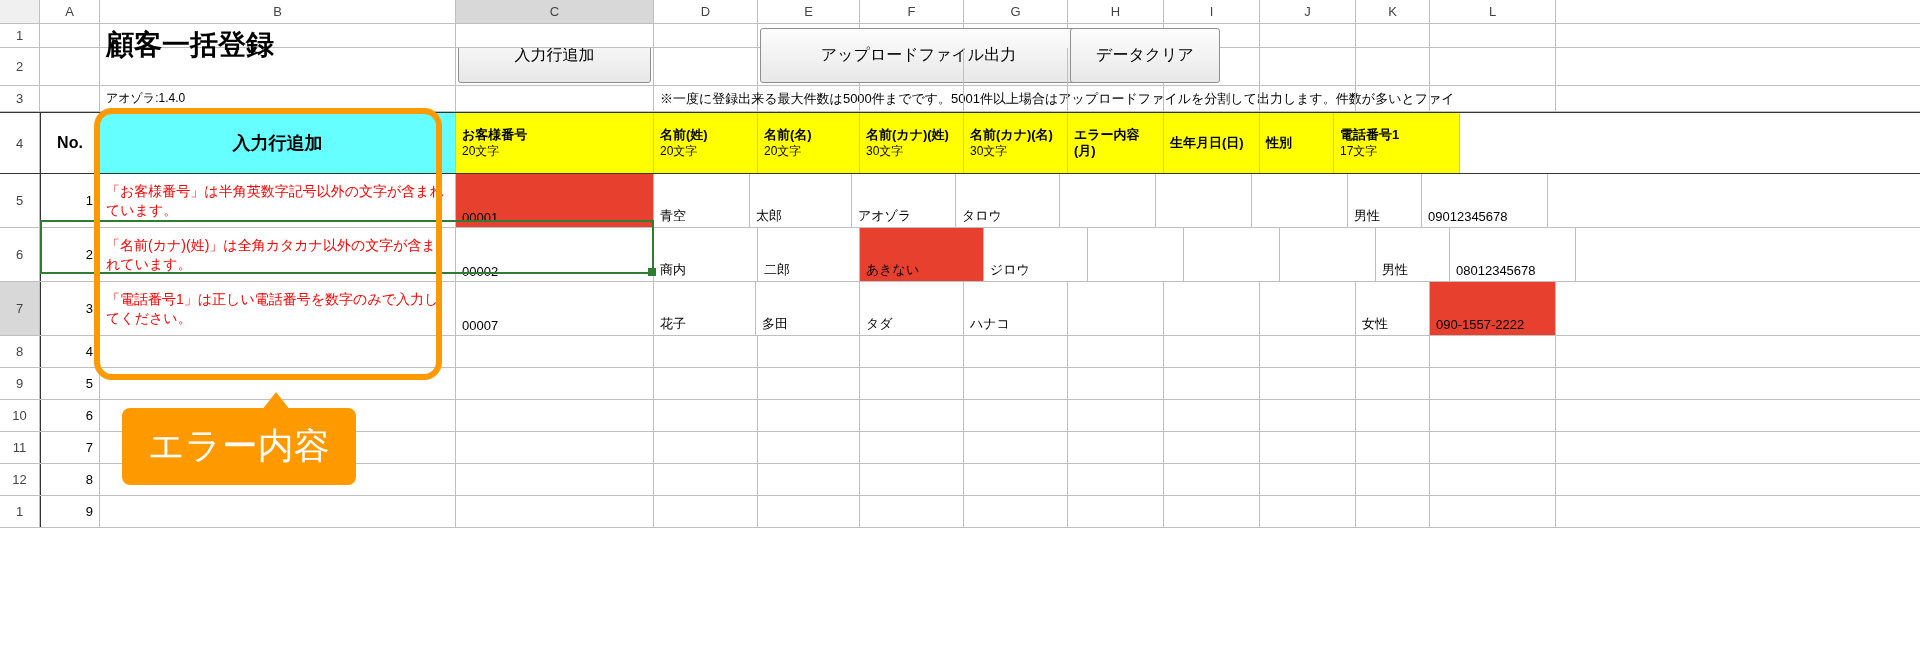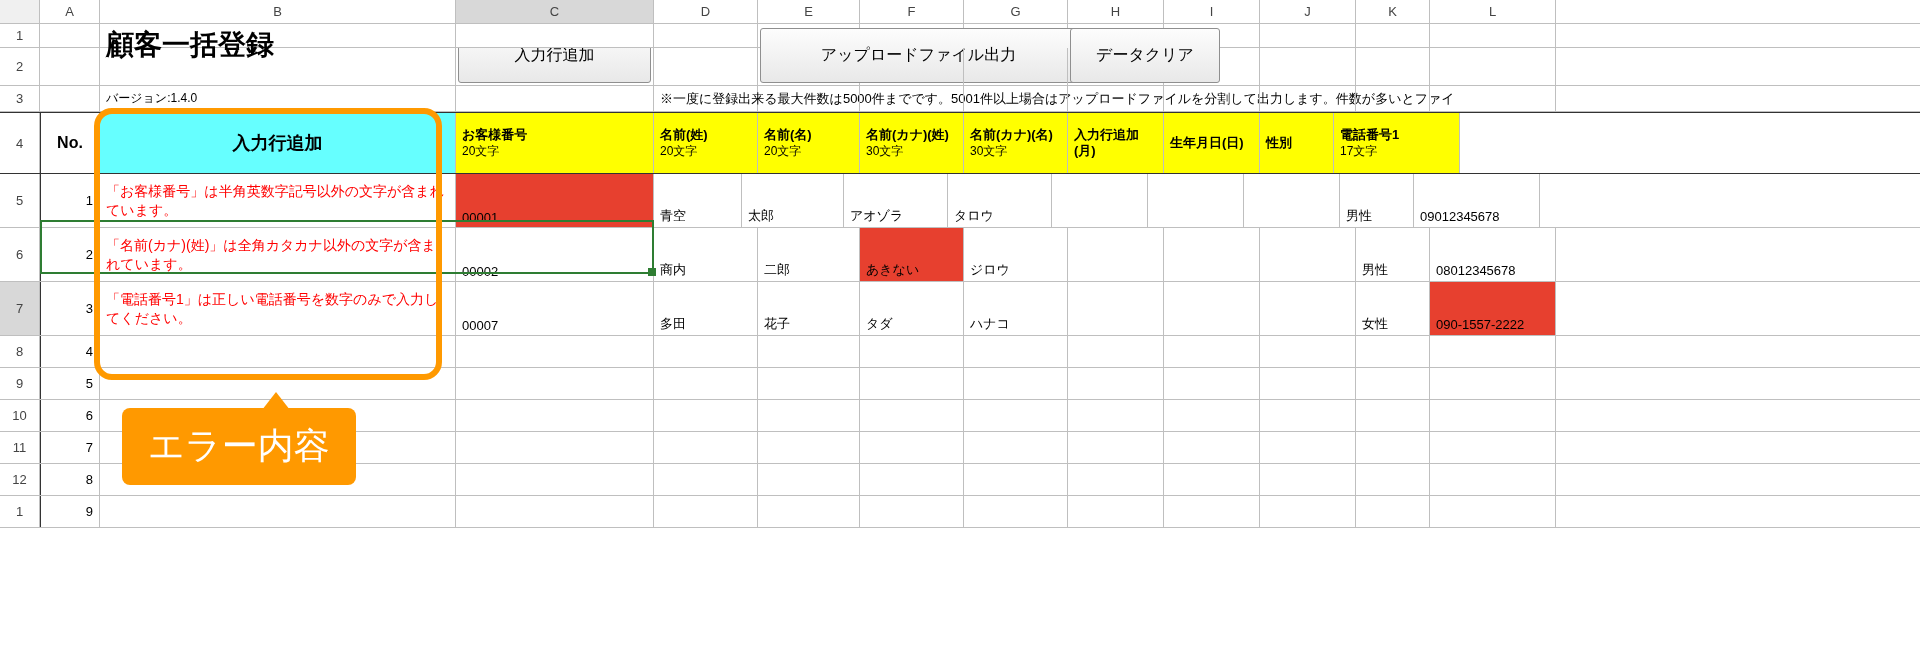--- a/index.html
+++ b/index.html
@@ -241,21 +241,21 @@
     </div>
     <div class="cell" style="width:96px"></div>
     <div class="cell" style="width:96px"></div>
     <div class="cell" style="width:74px"></div>
     <div class="cell" style="width:126px"></div>
   </div>
 
   <div class="row" style="height:26px">
     <div class="rh">3</div>
     <div class="cell" style="width:60px"></div>
-    <div class="cell" style="width:356px;font-size:12px">バージョン:1.4.0</div>
+    <div class="cell" style="width:356px;font-size:12px">アオゾラ:1.4.0</div>
     <div class="cell" style="width:198px"></div>
     <div class="cell" style="width:104px;overflow:visible">
       <span class="note-text">※一度に登録出来る最大件数は5000件までです。5001件以上場合はアップロードファイルを分割して出力します。件数が多いとファイ</span>
     </div>
     <div class="cell" style="width:102px"></div>
     <div class="cell" style="width:104px"></div>
     <div class="cell" style="width:104px"></div>
     <div class="cell" style="width:96px"></div>
     <div class="cell" style="width:96px"></div>
     <div class="cell" style="width:96px"></div>
@@ -276,71 +276,71 @@
     <div class="cell hdr" style="width:102px">
       <div><span>名前(名)</span><br><span class="sub">20文字</span></div>
     </div>
     <div class="cell hdr" style="width:104px">
       <div><span>名前(カナ)(姓)</span><br><span class="sub">30文字</span></div>
     </div>
     <div class="cell hdr" style="width:104px">
       <div><span>名前(カナ)(名)</span><br><span class="sub">30文字</span></div>
     </div>
     <div class="cell hdr" style="width:96px">
-        <div>入力行追加(月)</div>
+        <div>エラー内容(月)</div>
       </div>
     <div class="cell hdr" style="width:96px">
         <div>生年月日(日)</div>
       </div>
     <div class="cell hdr" style="width:74px">
         <div>性別</div>
       </div>
     <div class="cell hdr" style="width:126px">
       <div><span>電話番号1</span><br><span class="sub">17文字</span></div>
     </div>
   </div>
 
   <div id="data-container">
       <div class="row datarow ">
         <div class="rh">5</div>
         <div class="cell ralign" style="width:60px;border-left:1px solid #333">1</div>
         <div class="cell check-text" style="width:356px">「お客様番号」は半角英数字記号以外の文字が含まれています。</div>
         <div class="cell err-cell" style="width:198px;align-items:flex-end">00001</div>
-        <div class="cell" style="width:88px;align-items:flex-end">青空</div>
+        <div class="cell" style="width:96px;align-items:flex-end">青空</div>
         <div class="cell" style="width:102px;align-items:flex-end">太郎</div>
         <div class="cell " style="width:104px;align-items:flex-end">アオゾラ</div>
         <div class="cell" style="width:104px;align-items:flex-end">タロウ</div>
         <div class="cell" style="width:96px"></div>
         <div class="cell" style="width:96px"></div>
         <div class="cell" style="width:96px"></div>
         <div class="cell" style="width:74px;align-items:flex-end">男性</div>
         <div class="cell " style="width:126px;align-items:flex-end;white-space:normal;line-height:1.2">09012345678</div>
       </div>
       <div class="row datarow ">
         <div class="rh">6</div>
         <div class="cell ralign" style="width:60px;border-left:1px solid #333">2</div>
         <div class="cell check-text" style="width:356px">「名前(カナ)(姓)」は全角カタカナ以外の文字が含まれています。</div>
         <div class="cell " style="width:198px;align-items:flex-end">00002</div>
         <div class="cell" style="width:104px;align-items:flex-end">商内</div>
         <div class="cell" style="width:102px;align-items:flex-end">二郎</div>
-        <div class="cell err-cell" style="width:104px;align-items:flex-end">あきない</div>
+        <div class="cell err-cell" style="width:124px;align-items:flex-end">あきない</div>
         <div class="cell" style="width:104px;align-items:flex-end">ジロウ</div>
         <div class="cell" style="width:96px"></div>
         <div class="cell" style="width:96px"></div>
         <div class="cell" style="width:96px"></div>
         <div class="cell" style="width:74px;align-items:flex-end">男性</div>
         <div class="cell " style="width:126px;align-items:flex-end;white-space:normal;line-height:1.2">08012345678</div>
       </div>
       <div class="row datarow sel">
         <div class="rh">7</div>
         <div class="cell ralign" style="width:60px;border-left:1px solid #333">3</div>
         <div class="cell check-text" style="width:356px">「電話番号1」は正しい電話番号を数字のみで入力してください。</div>
         <div class="cell " style="width:198px;align-items:flex-end">00007</div>
+        <div class="cell" style="width:102px;align-items:flex-end">花子</div>
         <div class="cell" style="width:104px;align-items:flex-end">多田</div>
-        <div class="cell" style="width:102px;align-items:flex-end">花子</div>
         <div class="cell " style="width:104px;align-items:flex-end">タダ</div>
         <div class="cell" style="width:104px;align-items:flex-end">ハナコ</div>
         <div class="cell" style="width:96px"></div>
         <div class="cell" style="width:96px"></div>
         <div class="cell" style="width:96px"></div>
         <div class="cell" style="width:74px;align-items:flex-end">女性</div>
         <div class="cell err-cell" style="width:126px;align-items:flex-end;white-space:normal;line-height:1.2">090-1557-2222</div>
       </div>
     </div>
 

